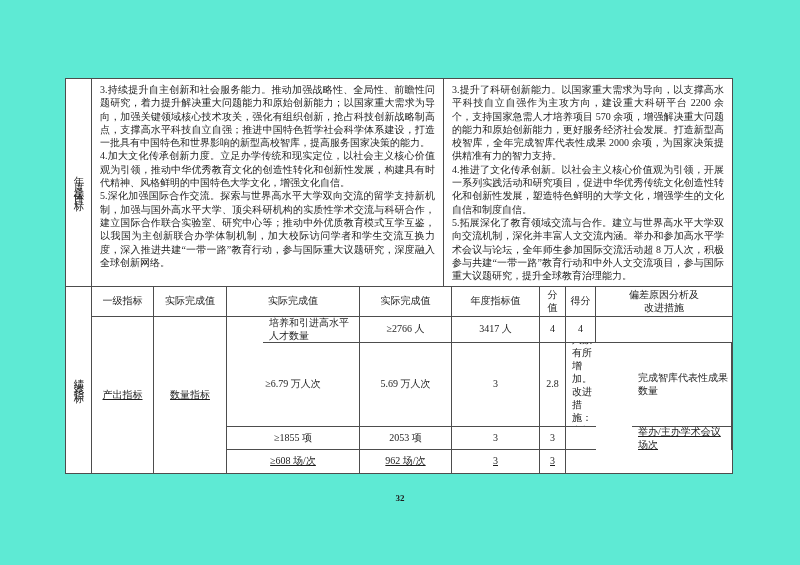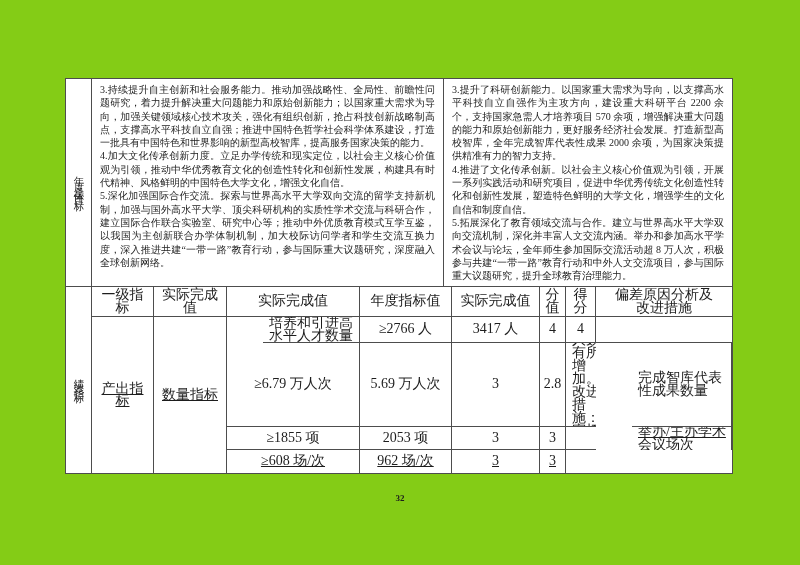--- a/index.html
+++ b/index.html
@@ -1,17 +1,17 @@
 <!DOCTYPE html>
 <html><head>
 <meta charset="utf-8">
 <style>
   html, body { margin:0; padding:0; background:#ffffff; }
   .canvas {
-    position:relative; width:800px; height:565px; background:#84cc16;
+    position:relative; width:800px; height:565px; background:#5eead4;
     font-family:"Liberation Serif","DejaVu Serif",serif; color:#1d1d1d;
     overflow:hidden;
   }
   .doc-table {
     position:absolute; left:65px; top:78px; width:668px; height:396px;
     border:1px solid #4d4d4d; box-sizing:border-box;
     display:flex; flex-direction:column; background:#ffffff;
   }
   .top-section {
     display:flex; height:208px; box-sizing:border-box;
@@ -29,21 +29,21 @@
   }
   .goal-left  { width:352px; border-right:1px solid #4d4d4d; }
   .goal-right { flex:1; }
   .goal-cell p { margin:0; }
 
   .perf-section { flex:1; display:flex; min-height:0; }
   .perf-grid {
     flex:1; display:grid;
     grid-template-columns:62px 73px 133px 92px 88px 26px 30px 1fr;
     grid-template-rows:30px 26px 84px 23px 1fr;
-    font-size:14px; min-width:0;
+    font-size:10px; min-width:0;
   }
   .cell {
     box-sizing:border-box; border-right:1px solid #4d4d4d; border-bottom:1px solid #4d4d4d;
     display:flex; align-items:center; justify-content:center;
     text-align:center; padding:1px 3px; overflow:hidden; line-height:12.5px;
   }
   .cell.hdr { white-space:pre-line; }
   .cell.left { justify-content:flex-start; text-align:left; padding-left:6px;margin-left:36px; }
   .cell.lastcol { border-right:none; }
   .cell.lastrow { border-bottom:none;text-decoration:underline; }
@@ -79,22 +79,22 @@
     </div>
 
     <div class="perf-section">
       <div class="vlabel">绩效指标</div>
 
       <div class="perf-grid">
 
         <div class="cell hdr">一级指标</div>
         <div class="cell hdr">实际完成值</div>
         <div class="cell hdr">实际完成值</div>
+        <div class="cell hdr">实际完成值</div>
         <div class="cell hdr">年度指标值</div>
-        <div class="cell hdr">实际完成值</div>
         <div class="cell hdr">分值</div>
         <div class="cell hdr">得分</div>
         <div class="cell hdr lastcol">偏差原因分析及
 改进措施</div>
 
         <div class="cell span-rows lastrow" style="grid-column:1;">产出指标</div>
         <div class="cell span-rows lastrow" style="grid-column:2;">数量指标</div>
 
         <div class="cell left">培养和引进高水平人才数量</div>
         <div class="cell">≥2766 人</div>

